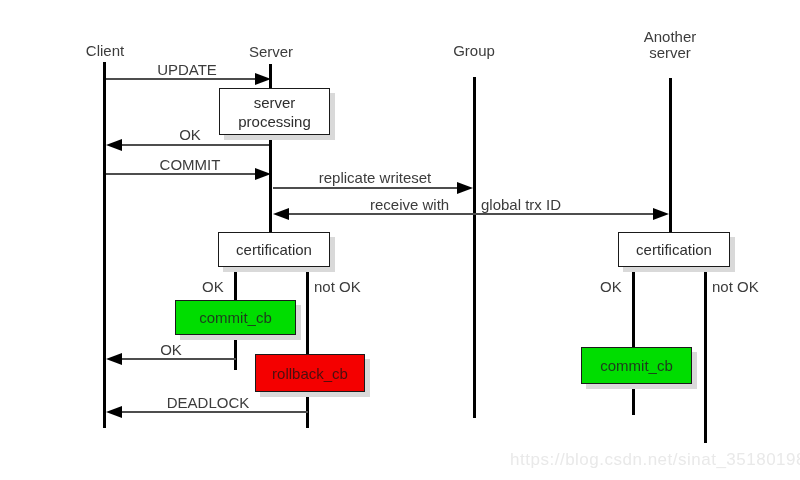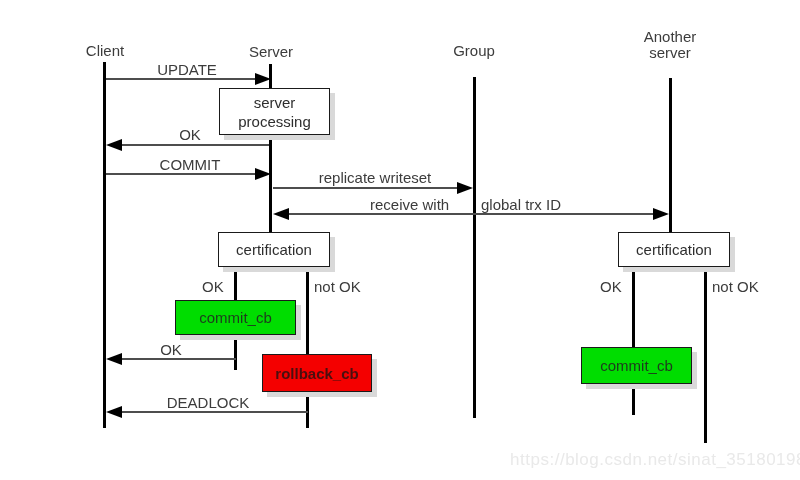--- a/index.html
+++ b/index.html
@@ -91,21 +91,21 @@
   </div>
 
   <div class="lbl" style="left:184px; top:278px;">OK</div>
   <div class="lbl" style="left:296px; top:278px;">not OK</div>
   <div class="lbl" style="left:582px; top:278px;">OK</div>
   <div class="lbl" style="left:694px; top:278px;">not OK</div>
 
   <div class="box green" style="left:157px; top:300px; width:119px; height:33px;">
     <span>commit_cb</span>
   </div>
-  <div class="box red" style="left:244px; top:354px; width:108px; height:36px;font-weight:bold;">
+  <div class="box red" style="left:237px; top:354px; width:108px; height:36px;">
     <span>rollback_cb</span>
   </div>
 
   <div class="lbl center" style="left:153px; top:341px;">OK</div>
   <div class="mline" style="left:103px; top:358px; width:115px;"></div>
   <div class="ahead l" style="left:88px; top:353px;"></div>
 
   <div class="lbl center" style="left:190px; top:394px;">DEADLOCK</div>
   <div class="mline" style="left:103px; top:411px; width:187px;"></div>
   <div class="ahead l" style="left:88px; top:406px;"></div>

